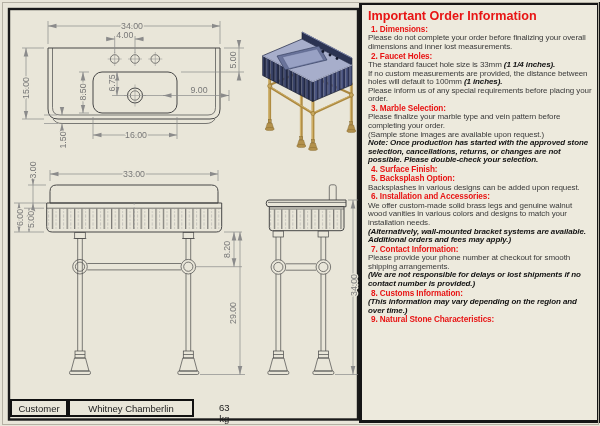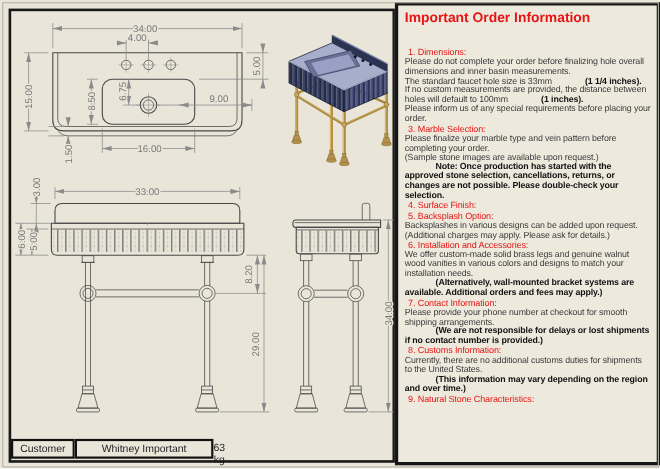--- a/index.html
+++ b/index.html
@@ -11,31 +11,31 @@
   .obj{stroke:#474747;stroke-width:1;fill:none;}
   .obj2{stroke:#474747;stroke-width:0.7;fill:none;}
   .dim{stroke:#8b8b8b;stroke-width:0.7;fill:none;}
   .cl{stroke:#8b8b8b;stroke-width:0.5;fill:none;}
   .hid{stroke:#9a9a9a;stroke-width:0.6;fill:none;stroke-dasharray:2,2;}
   .dt{font-size:8.8px;fill:#787878;text-anchor:middle;
       paint-order:stroke;stroke:#e9e6d9;stroke-width:2.5px;stroke-linejoin:round;}
   
   .panel{position:absolute;left:359px;top:2px;width:241px;height:421px;box-sizing:border-box;
          background:#edeadd;border:3px solid #161616;padding:3px 5px 0 6px;}
-  .panel-title{color:#e81414;font-weight:bold;font-size:12.6px;line-height:14px;margin:1px 0 20px 0;}
-  .sec-h{color:#e81414;font-weight:normal;font-size:8.2px;line-height:9.4px;padding-left:3px;
+  .panel-title{color:#e81414;font-weight:bold;font-size:12.6px;line-height:14px;margin:1px 0 2px 0;}
+  .sec-h{color:#e81414;font-weight:bold;font-size:8.2px;line-height:9.4px;padding-left:3px;
          letter-spacing:-0.1px;}
   .sec-p{color:#3a3a3a;font-size:8px;line-height:8.6px;letter-spacing:-0.1px;}
-  .sec-p .em{font-weight:bold;color:#121212;margin-left:28px;}
+  .sec-p .em{font-weight:bold;font-style:italic;color:#121212;}
   
   .tblock{position:absolute;left:10px;top:399px;height:18px;}
   .tb-box{position:absolute;top:0;height:18px;box-sizing:border-box;border:2.5px solid #111;
           background:#e9e6d9;display:flex;align-items:center;justify-content:center;
           font-size:9.5px;color:#1c1c1c;}
-  .tb-weight{position:absolute;left:184px;top:3px;font-size:9.5px;color:#1c1c1c;text-align:center;}
+  .tb-weight{position:absolute;left:209px;top:3px;font-size:9.5px;color:#1c1c1c;text-align:center;}
 </style>
 </head>
 <body>
 
 <div class="page">
 
   <svg width="360" height="426" viewBox="0 0 360 426">
     <defs>
       <marker id="arr" markerWidth="10" markerHeight="8" refX="8.5" refY="3" orient="auto-start-reverse" markerUnits="userSpaceOnUse">
         <path d="M0,0.7 L8.5,3 L0,5.3 Z" fill="#8b8b8b"></path>
@@ -278,47 +278,46 @@
       <polygon points="282.5,57 317,49 323.5,60 289,68.5" fill="#98a1c4" stroke="#4c557c" stroke-width="0.4"></polygon>
 
       <circle cx="323" cy="51.5" r="1.4" fill="#10162b"></circle>
       <circle cx="330" cy="55" r="1.4" fill="#10162b"></circle>
       <circle cx="337" cy="58.5" r="1.4" fill="#10162b"></circle>
     </g>
   </svg>
 
   <div class="tblock">
     <div class="tb-box" style="left:0;width:58px;">Customer</div>
-    <div class="tb-box" style="left:58px;width:126px;">Whitney Important</div>
+    <div class="tb-box" style="left:58px;width:126px;">Whitney Chamberlin</div>
     <div class="tb-weight">63 kg</div>
   </div>
 
   <div class="panel">
     <div class="panel-title">Important Order Information</div>
     <div>
         <div class="sec-h">1. Dimensions:</div>
-        <div class="sec-p"><span>Please do not complete your order before finalizing hole overall dimensions and inner basin measurements.</span></div>
+        <div class="sec-p"><span>Please do not complete your order before finalizing your overall dimensions and inner lost measurements.</span></div>
+        <div class="sec-h">2. Faucet Holes:</div>
         <div class="sec-p"><span>The standard faucet hole size is 33mm </span><span class="em">(1 1/4 inches).</span></div>
         <div class="sec-p"><span>If no custom measurements are provided, the distance between holes will default to 100mm </span><span class="em">(1 inches).</span></div>
         <div class="sec-p"><span>Please inform us of any special requirements before placing your order.</span></div>
         <div class="sec-h">3. Marble Selection:</div>
         <div class="sec-p"><span>Please finalize your marble type and vein pattern before completing your order.</span></div>
         <div class="sec-p"><span>(Sample stone images are available upon request.)</span></div>
         <div class="sec-p"><span class="em">Note: Once production has started with the approved stone selection, cancellations, returns, or changes are not possible. Please double-check your selection.</span></div>
         <div class="sec-h">4. Surface Finish:</div>
         <div class="sec-h">5. Backsplash Option:</div>
         <div class="sec-p"><span>Backsplashes in various designs can be added upon request.</span></div>
-        <div class="sec-p"><span>(Additional charges may apply. Please ask for details.)</span></div>
         <div class="sec-h">6. Installation and Accessories:</div>
         <div class="sec-p"><span>We offer custom-made solid brass legs and genuine walnut wood vanities in various colors and designs to match your installation needs.</span></div>
         <div class="sec-p"><span class="em">(Alternatively, wall-mounted bracket systems are available. Additional orders and fees may apply.)</span></div>
         <div class="sec-h">7. Contact Information:</div>
         <div class="sec-p"><span>Please provide your phone number at checkout for smooth shipping arrangements.</span></div>
         <div class="sec-p"><span class="em">(We are not responsible for delays or lost shipments if no contact number is provided.)</span></div>
         <div class="sec-h">8. Customs Information:</div>
-        <div class="sec-p"><span>Currently, there are no additional customs duties for shipments to the United States.</span></div>
         <div class="sec-p"><span class="em">(This information may vary depending on the region and over time.)</span></div>
         <div class="sec-h">9. Natural Stone Characteristics:</div>
       </div>
   </div>
 
   <div class="sheet-outline"></div>
 </div>
 
 </body></html>

